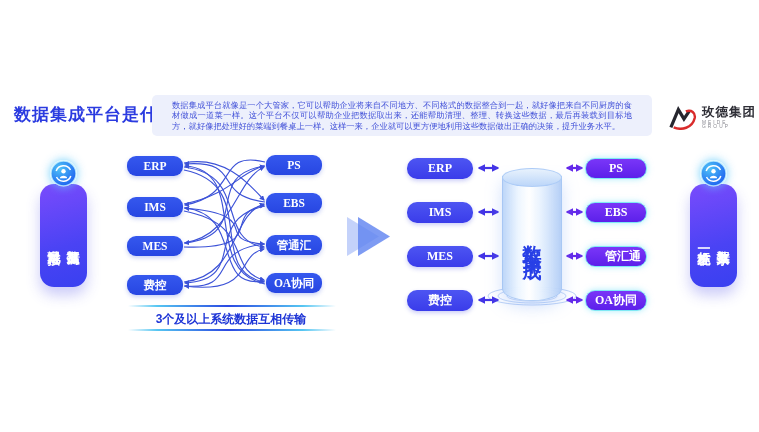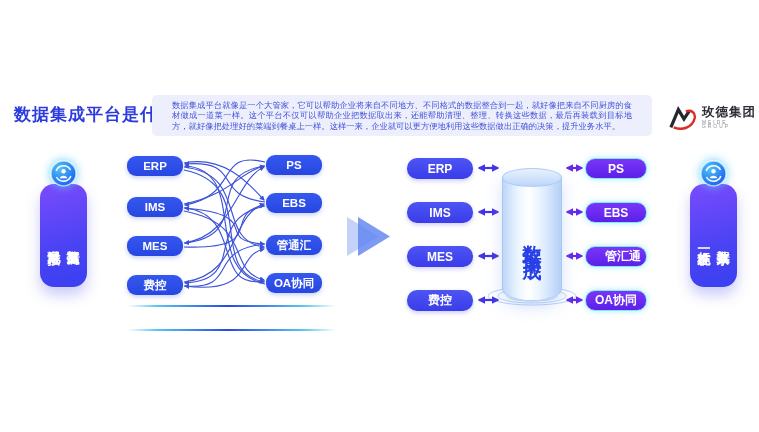--- a/index.html
+++ b/index.html
@@ -5,21 +5,21 @@
   html,body{margin:0;padding:0;background:#fff;}
   #slide{position:relative;width:759px;height:432px;background:#ffffff;overflow:hidden;
          font-family:"Liberation Sans",sans-serif;}
   .title{position:absolute;left:14px;top:103px;font-size:17px;font-weight:bold;color:#2b3be0;letter-spacing:1px;}
   .intro{position:absolute;left:152px;top:95px;width:500px;box-sizing:border-box;background:#edf0fc;
          border-radius:5px;padding:5px 20px;font-size:8.3px;line-height:10.3px;color:#4352d8;text-align:justify;}
   .logo{position:absolute;left:669px;top:106px;display:flex;align-items:center;gap:3px;}
   .logo-cn{font-size:12.5px;font-weight:bold;color:#2e2e36;letter-spacing:1px;line-height:1;}
   .logo-en{font-size:4.8px;color:#8a8a92;letter-spacing:2.1px;margin-top:2px;line-height:1;}
   .overlay{position:absolute;left:0;top:0;z-index:1;pointer-events:none;}
-  .box{position:absolute;display:flex;align-items:center;justify-content:center;color:#fff;font-weight:bold;z-index:2;}
+  .box{position:absolute;display:flex;align-items:center;justify-content:center;color:#fff;font-weight:bold;z-index:2;font-family:Liberation Serif, serif;}
   .b-node{width:56px;height:20px;font-size:11.5px;border-radius:9px;
           background:linear-gradient(180deg,#3558ee,#2746e2);box-shadow:0 2px 4px rgba(40,70,220,.25);}
   .a-src{width:66px;height:21px;font-size:12px;border-radius:10px;
          background:linear-gradient(180deg,#4d55f2,#3a3cea);box-shadow:0 2px 4px rgba(50,60,225,.25);}
   .a-tgt{width:62px;height:21px;font-size:12px;border-radius:10px;
          background:linear-gradient(180deg,#7a36f8,#5c20ea);border:1px solid #7fe9f4;
          box-shadow:0 0 6px rgba(100,220,246,.55);box-sizing:border-box;}
   .h-line{position:absolute;height:2px;border-radius:2px;z-index:2;
           background:linear-gradient(90deg,rgba(120,230,252,0),#56c6f2 14%,#2b49e2 48%,#56c6f2 84%,rgba(120,230,252,0));}
   .caption{position:absolute;left:128px;top:311px;width:206px;text-align:center;
@@ -146,20 +146,21 @@
   <div class="box b-node" style="left:127px;top:156px;">ERP</div>
   <div class="box b-node" style="left:127px;top:197px;">IMS</div>
   <div class="box b-node" style="left:127px;top:236px;">MES</div>
   <div class="box b-node" style="left:127px;top:275px;">费控</div>
   <div class="box b-node" style="left:266px;top:155px;">PS</div>
   <div class="box b-node" style="left:266px;top:193px;">EBS</div>
   <div class="box b-node" style="left:266px;top:235px;text-align:center;">管通汇</div>
   <div class="box b-node" style="left:266px;top:273px;">OA协同</div>
 
   <div class="h-line" style="left:128px;top:305px;width:208px;"></div>
+  <div class="caption">3个及以上系统数据互相传输</div>
   <div class="h-line" style="left:128px;top:329px;width:208px;"></div>
 
   <div class="box a-src" style="left:407px;top:158px;">ERP</div>
   <div class="box a-src" style="left:407px;top:202px;">IMS</div>
   <div class="box a-src" style="left:407px;top:246px;">MES</div>
   <div class="box a-src" style="left:407px;top:290px;">费控</div>
 
   <div class="cylinder">
     <div class="cyl-body"></div>
     <div class="cyl-top"></div>

